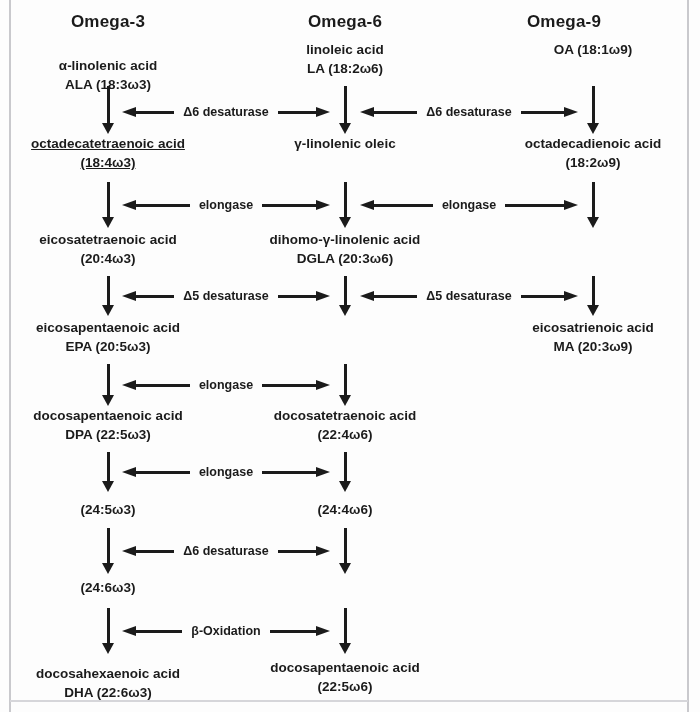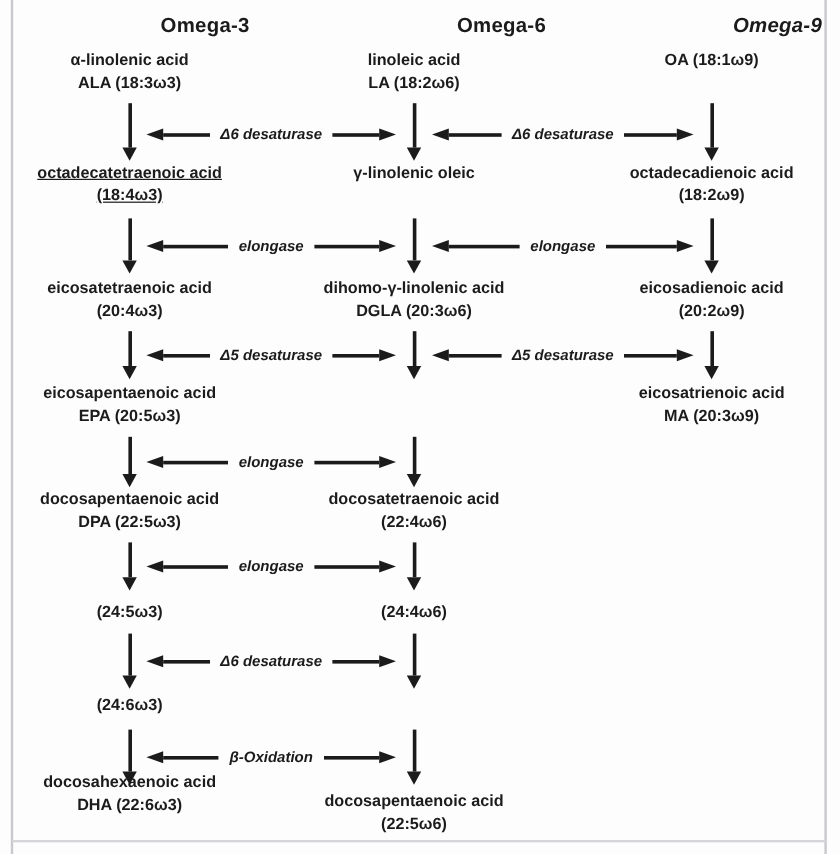--- a/index.html
+++ b/index.html
@@ -9,21 +9,21 @@
     height: 712px;
     background: #fdfdfd;
     font-family: "Liberation Sans", sans-serif;
     color: #1b1b1b;
     overflow: hidden;
   }
   .edge-line { position: absolute; background: #c9c9cd; }
   .col-header {
     position: absolute;
     top: 12px;
-    text-align: right;
+    text-align: center;
     font-size: 17px;
     font-weight: 700;
     letter-spacing: 0.2px;
   }
   .node {
     position: absolute;
     text-align: center;
     font-weight: 700;
     font-size: 13.5px;
     line-height: 19px;
@@ -64,37 +64,36 @@
     border-top: 5px solid transparent;
     border-bottom: 5px solid transparent;
     border-left: 14px solid #1b1b1b;
   }
   .enzyme-label {
     flex: none;
     font-size: 12.5px;
     font-weight: 700;
     white-space: nowrap;
     padding: 0 9px;
-    font-style: italic;
   }
 </style>
 </head>
 <body>
 
 <div class="canvas">
 
   <div class="edge-line" style="left:9px; top:0; width:2px; height:712px;"></div>
   <div class="edge-line" style="left:687px; top:0; width:2px; height:712px;"></div>
   <div class="edge-line" style="left:10px; top:700px; width:678px; height:2px; background:#d6d6da;"></div>
 
   <div class="col-header" style="left:8px; width:200px;">Omega-3</div>
   <div class="col-header" style="left:235px; width:220px;">Omega-6</div>
-  <div class="col-header" style="left:485px; width:200px;font-style:italic;">Omega-9</div>
-
-  <div class="node" style="top:40px; left:8px; width:200px;">
+  <div class="col-header" style="left:464px; width:200px;">Omega-9</div>
+
+  <div class="node" style="top:56px; left:8px; width:200px;">
     <div>α-linolenic acid</div>
     <div>ALA (18:3ω3)</div>
   </div>
   <div class="node" style="top:40px; left:235px; width:220px;">
     <div>linoleic acid</div>
     <div>LA (18:2ω6)</div>
   </div>
   <div class="node" style="top:40px; left:493px; width:200px;">
     <div>OA (18:1ω9)</div>
   </div>
@@ -182,24 +181,20 @@
   </div>
 
   <div class="node" style="top:230px; left:8px; width:200px;">
     <div>eicosatetraenoic acid</div>
     <div>(20:4ω3)</div>
   </div>
   <div class="node" style="top:230px; left:235px; width:220px;">
     <div>dihomo-γ-linolenic acid</div>
     <div>DGLA (20:3ω6)</div>
   </div>
-  <div class="node" style="top:230px; left:493px; width:200px;">
-    <div>eicosadienoic acid</div>
-    <div>(20:2ω9)</div>
-  </div>
 
   <div class="varrow" style="left:102px; top:276px;">
       <div class="stem" style="height:29px"></div>
       <div class="vhead"></div>
     </div>
   <div class="varrow" style="left:339px; top:276px;">
       <div class="stem" style="height:29px"></div>
       <div class="vhead"></div>
     </div>
   <div class="varrow" style="left:587px; top:276px;">
@@ -331,21 +326,21 @@
         <div class="hhead-left"></div>
         <div class="hstem"></div>
       </div>
     <div class="enzyme-label">β-Oxidation</div>
     <div class="harrow">
         <div class="hstem"></div>
         <div class="hhead-right"></div>
       </div>
   </div>
 
-  <div class="node" style="top:642px; left:8px; width:200px;">
+  <div class="node" style="top:664px; left:8px; width:200px;">
     <div>docosahexaenoic acid</div>
     <div>DHA (22:6ω3)</div>
   </div>
   <div class="node" style="top:658px; left:235px; width:220px;">
     <div>docosapentaenoic acid</div>
     <div>(22:5ω6)</div>
   </div>
 
 </div>
 

